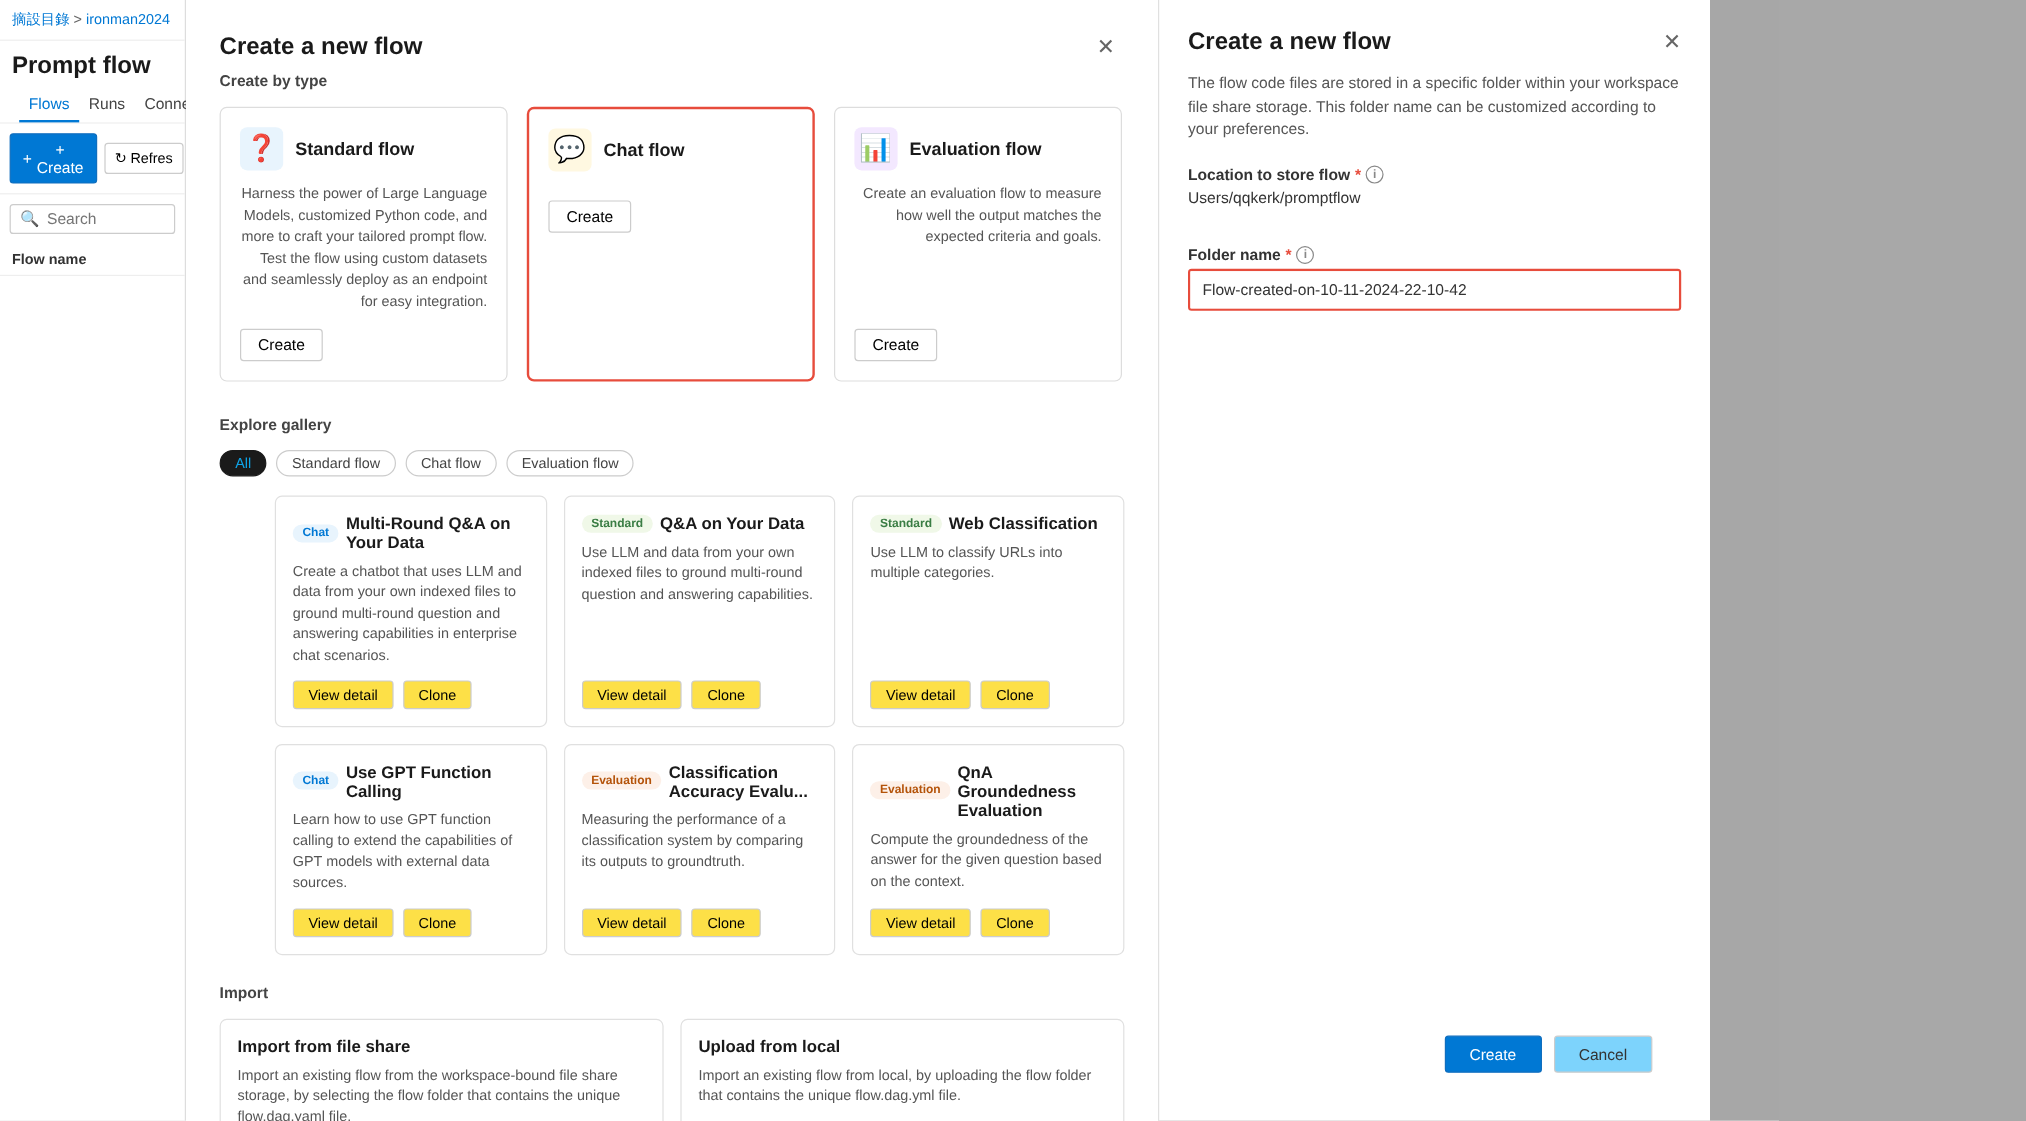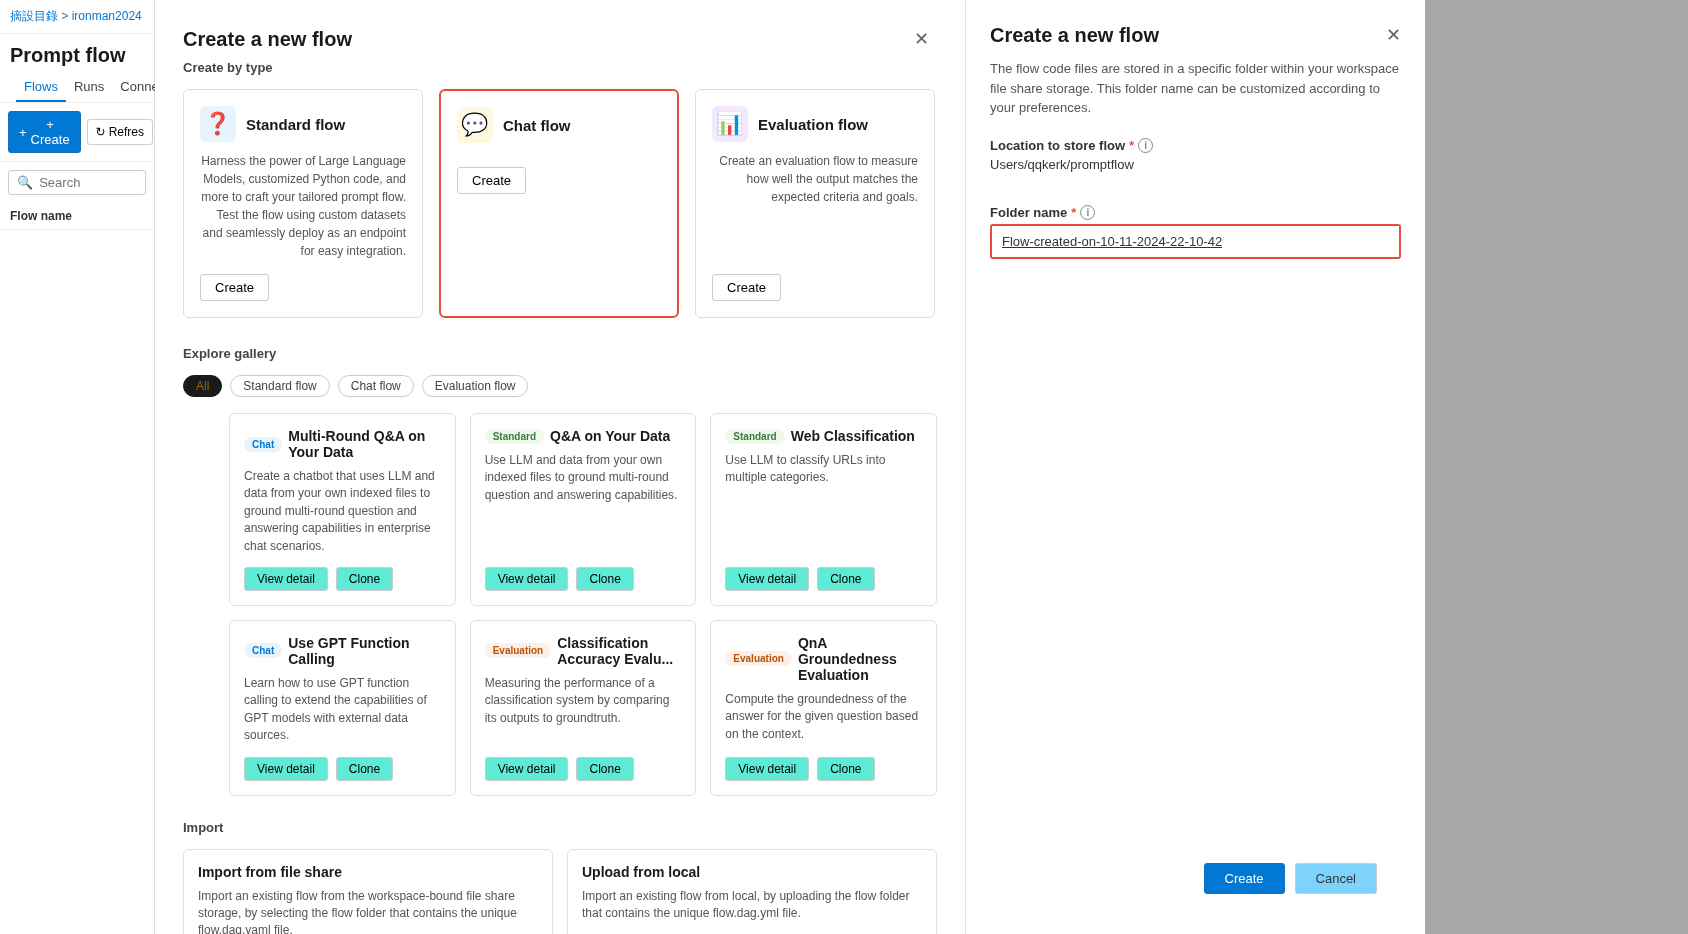--- a/index.html
+++ b/index.html
@@ -219,21 +219,21 @@
       border: 1px solid #ccc;
       background: #fff;
       border-radius: 14px;
       padding: 3px 12px;
       font-size: 12px;
       cursor: pointer;
       color: #444;
     }
     .filter-btn.active-all {
       background: #1a1a1a;
-      color: #a16207;
+      color: #0ea5e9;
       border-color: #1a1a1a;
     }
     .gallery-grid {
       display: grid;
       grid-template-columns: repeat(3, 1fr);
       gap: 14px;
       margin-left: 46px;
     }
     .gallery-card {
       border: 1px solid #e0e0e0;
@@ -272,21 +272,21 @@
       line-height: 1.45;
       flex: 1;
       margin-bottom: 12px;
     }
     .gallery-card-actions {
       display: flex;
       gap: 8px;
     }
     .btn-view, .btn-clone {
       border: 1px solid #ccc;
-      background: #5eead4;
+      background: #fde047;
       border-radius: 3px;
       padding: 4px 12px;
       font-size: 12px;
       cursor: pointer;
     }
 
     
     .import-section { margin-bottom: 24px; }
     .import-grid {
       display: grid;
@@ -376,21 +376,20 @@
       padding: 0;
       margin-bottom: 20px;
     }
     .folder-name-input {
       width: 100%;
       border: none;
       outline: none;
       padding: 8px 10px;
       font-size: 13px;
       color: #333;
-      text-decoration: underline;
     }
     .panel-actions {
       position: absolute;
       bottom: 16px;
       right: 24px;
       display: flex;
       gap: 10px;
     }
     .btn-panel-create {
       background: #0078d4;

